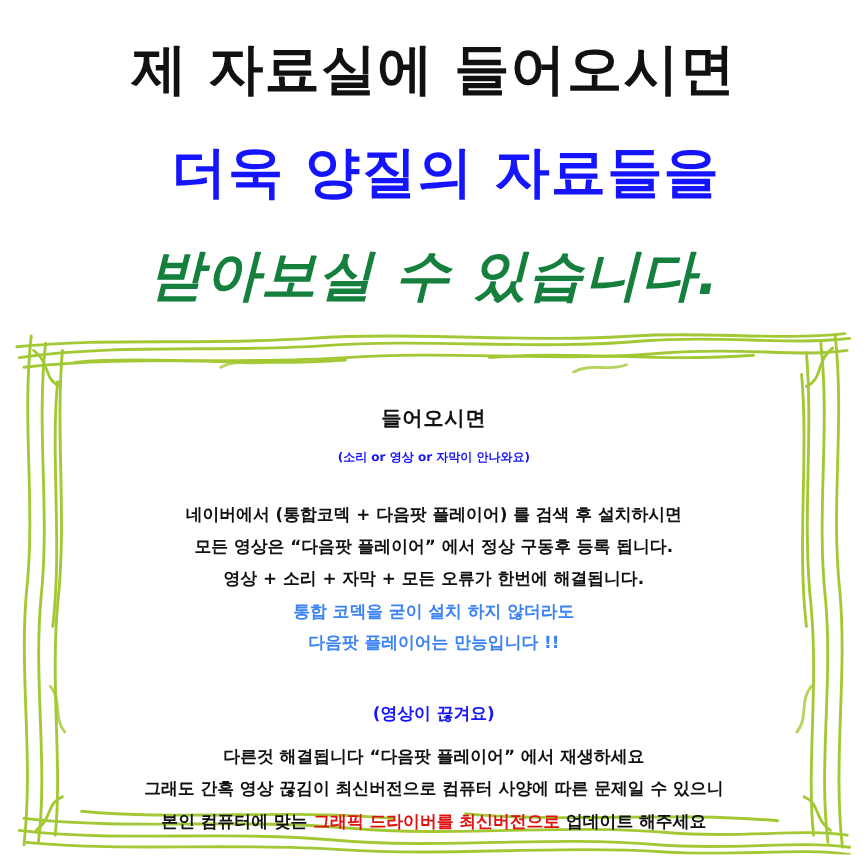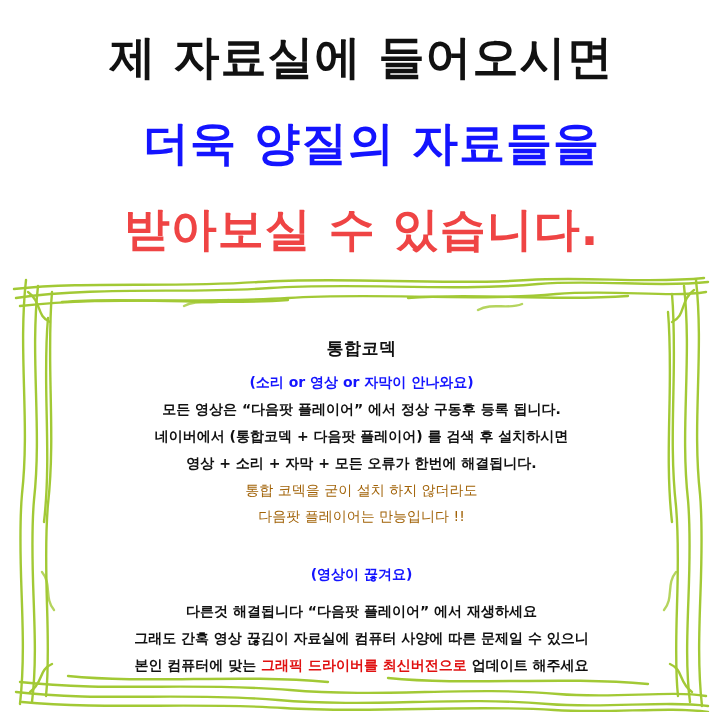--- a/index.html
+++ b/index.html
@@ -31,21 +31,21 @@
   .headline-line {
     font-family: "DejaVu Sans", "Liberation Sans", sans-serif;
     font-size: 46px;
     font-weight: 700;
     letter-spacing: 1px;
     line-height: 86px;
     white-space: nowrap;
   }
   .headline-line.l1 { color: #111111; }
   .headline-line.l2 { color: #1414ff; padding-left: 20px; }
-  .headline-line.l3 { color: #ef4444; }
+  .headline-line.l3 { color: #15803d; font-style: italic; }
 
   
   .frame-wrap {
     position: absolute;
     left: 8px;
     top: 272px;
     width: 706px;
     height: 440px;
   }
   .frame-svg {
@@ -65,36 +65,36 @@
     text-align: center;
   }
   .sec-title {
     font-size: 17px;
     font-weight: 700;
     color: #111111;
     margin: 42px 0 14px 0;
     letter-spacing: 0.5px;
   }
   .q-line {
-    font-size: 14px;
+    font-size: 10px;
     font-weight: 700;
     color: #1414ff;
-    margin: 0 0 4px 0;
+    margin: 0 0 28px 0;
   }
   .body-line {
     font-size: 14px;
     font-weight: 700;
     color: #111111;
     line-height: 27px;
     white-space: nowrap;
   }
   .red-line {
     font-size: 14px;
-    font-weight: 400;
-    color: #a16207;
+    font-weight: 700;
+    color: #3b82f6;
     line-height: 26px;
     white-space: nowrap;
   }
   .block-gap { height: 26px; }
   .sec2-title {
     font-size: 14px;
     font-weight: 700;
     color: #1414ff;
     margin: 11px 0 14px 0;
   }
@@ -152,34 +152,34 @@
 
         <path d="M176,34 C190,26 206,34 220,28" opacity="0.8"></path>
         <path d="M470,38 C484,30 500,38 514,32" opacity="0.8"></path>
         <path d="M34,300 C44,312 36,326 46,338" opacity="0.8"></path>
         <path d="M668,300 C658,312 666,326 656,338" opacity="0.8"></path>
       </g>
     </svg>
   </div>
 
   <div class="content">
-    <div class="sec-title">통합코덱</div>
+    <div class="sec-title">들어오시면</div>
 
     <div class="q-line">(소리 or 영상 or 자막이 안나와요)</div>
 
+    <div class="body-line">네이버에서 (통합코덱 + 다음팟 플레이어) 를 검색 후 설치하시면</div>
     <div class="body-line">모든 영상은 “다음팟 플레이어” 에서 정상 구동후 등록 됩니다.</div>
-    <div class="body-line">네이버에서 (통합코덱 + 다음팟 플레이어) 를 검색 후 설치하시면</div>
     <div class="body-line">영상 + 소리 + 자막 + 모든 오류가 한번에 해결됩니다.</div>
 
     <div class="red-line">통합 코덱을 굳이 설치 하지 않더라도</div>
     <div class="red-line">다음팟 플레이어는 만능입니다 !!</div>
 
     <div class="block-gap"></div>
 
     <div class="sec2-title">(영상이 끊겨요)</div>
 
     <div class="body-line">다른것 해결됩니다  “다음팟 플레이어” 에서 재생하세요</div>
-    <div class="body-line">그래도 간혹 영상 끊김이 자료실에 컴퓨터 사양에 따른 문제일 수 있으니</div>
+    <div class="body-line">그래도 간혹 영상 끊김이 최신버전으로 컴퓨터 사양에 따른 문제일 수 있으니</div>
 
     <div class="mixed"><span>본인 컴퓨터에 맞는 </span><span class="hl">그래픽 드라이버를 최신버전으로</span><span> 업데이트 해주세요</span></div>
   </div>
 
 </div>
 
 </body></html>

